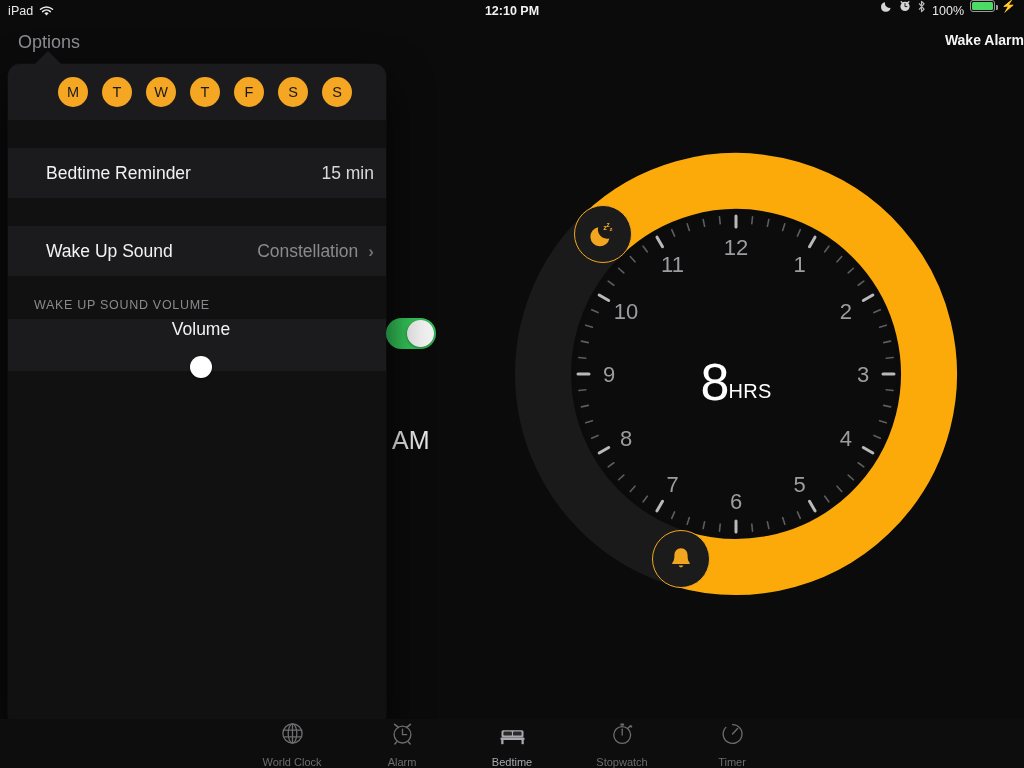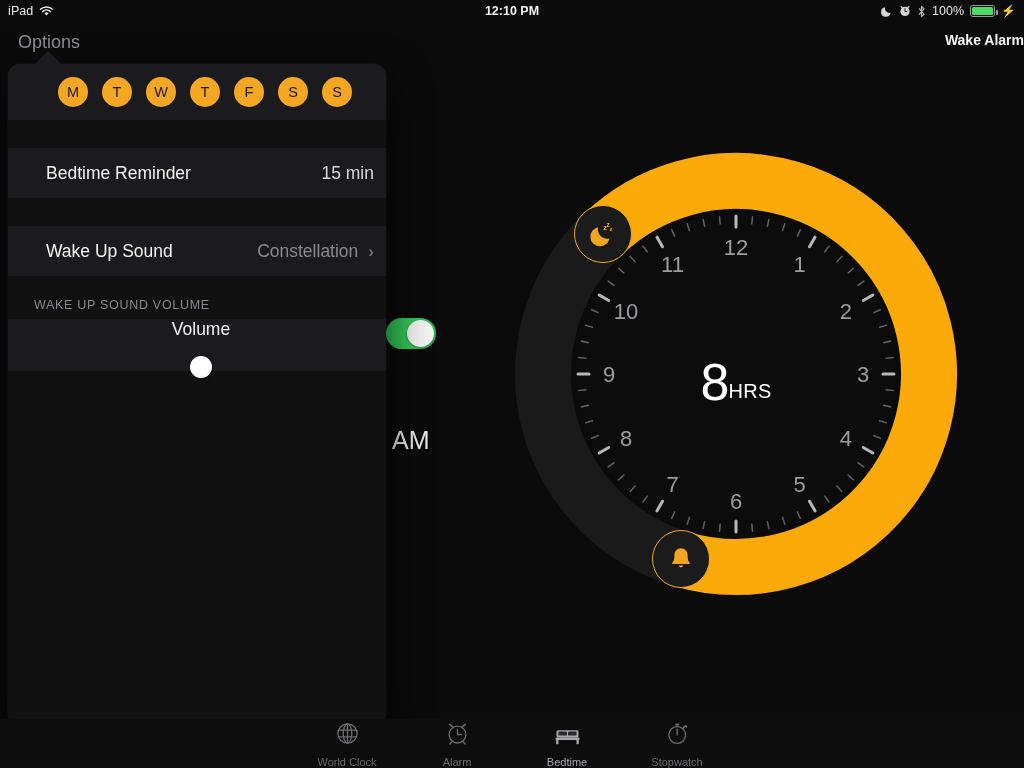--- a/index.html
+++ b/index.html
@@ -15,21 +15,21 @@
 
   
   .statusbar{
     position:absolute; left:0; top:0; width:1024px; height:22px;
     color:#e9e9ea; font-size:12.5px; line-height:22px;
     z-index:60; user-select:none;
   }
   .sb-left{ position:absolute; left:8px; top:0; display:flex; align-items:center; gap:6px; height:22px; }
   .sb-device{ font-size:12.5px; color:#e9e9ea; letter-spacing:.1px; }
   .sb-center{ position:absolute; left:0; right:0; top:0; text-align:center; font-size:12.5px; font-weight:600; color:#f2f2f2; line-height:22px;}
-  .sb-right{ position:absolute; right:8px; top:0; display:flex; align-items:center; gap:6px; height:22px; }
+  .sb-right{ position:absolute; right:8px; top:0; display:flex; align-items:flex-start; gap:6px; height:22px; }
   .sb-pct{ font-size:12.5px; color:#e9e9ea; }
   .wifi svg, .bt svg, .moon svg, .alarmico svg{ display:block; }
   .batt{ position:relative; width:25px; height:12px; border:1px solid #9a9a9a; border-radius:3px; }
   .batt::after{ content:""; position:absolute; right:-4px; top:3.5px; width:2px; height:5px; background:#9a9a9a; border-radius:0 1px 1px 0;}
   .batt-fill{ position:absolute; left:1px; top:1px; bottom:1px; width:21px; background:#4cd964; border-radius:1.5px; }
   .bolt{ color:#e9e9ea; font-size:12px; line-height:12px; }
 
   
   .navbar{ position:absolute; left:0; top:22px; width:1024px; height:44px; z-index:5; }
   .nav-options{ position:absolute; left:18px; top:10px; font-size:18px; color:#8e8e93; }
@@ -403,16 +403,25 @@
           <circle cx="12.2" cy="14" r="8.4" fill="none" stroke="#6d6d70" stroke-width="1.3"></circle>
           <path d="M12.2 8.2 v5.8" stroke="#6d6d70" stroke-width="1.3" stroke-linecap="round"></path>
           <rect x="10.3" y="2.4" width="3.8" height="2.2" rx="0.7" fill="#6d6d70"></rect>
           <path d="M12.2 4.6 v1.2" stroke="#6d6d70" stroke-width="1.3"></path>
           <path d="M18.4 6.8 l2.1-2" stroke="#6d6d70" stroke-width="1.5" stroke-linecap="round"></path>
           <circle cx="21.2" cy="5.6" r="1.1" fill="#6d6d70"></circle>
         </svg>
       </span>
       <span class="lbl">Stopwatch</span>
     </div>
+    <div class="tab">
+      <span class="ico">
+        <svg width="25" height="25" viewBox="0 0 25 25">
+          <path d="M12.5 3.6 a9.4 9.4 0 1 1 -6.6 2.8" fill="none" stroke="#6d6d70" stroke-width="1.3" stroke-linecap="round"></path>
+          <path d="M12.5 13 L17.6 7.6" stroke="#6d6d70" stroke-width="1.4" stroke-linecap="round"></path>
+        </svg>
+      </span>
+      <span class="lbl">Timer</span>
+    </div>
     <div class="tab-spacer"></div>
   </div>
 
 </div>
 
 </body></html>

